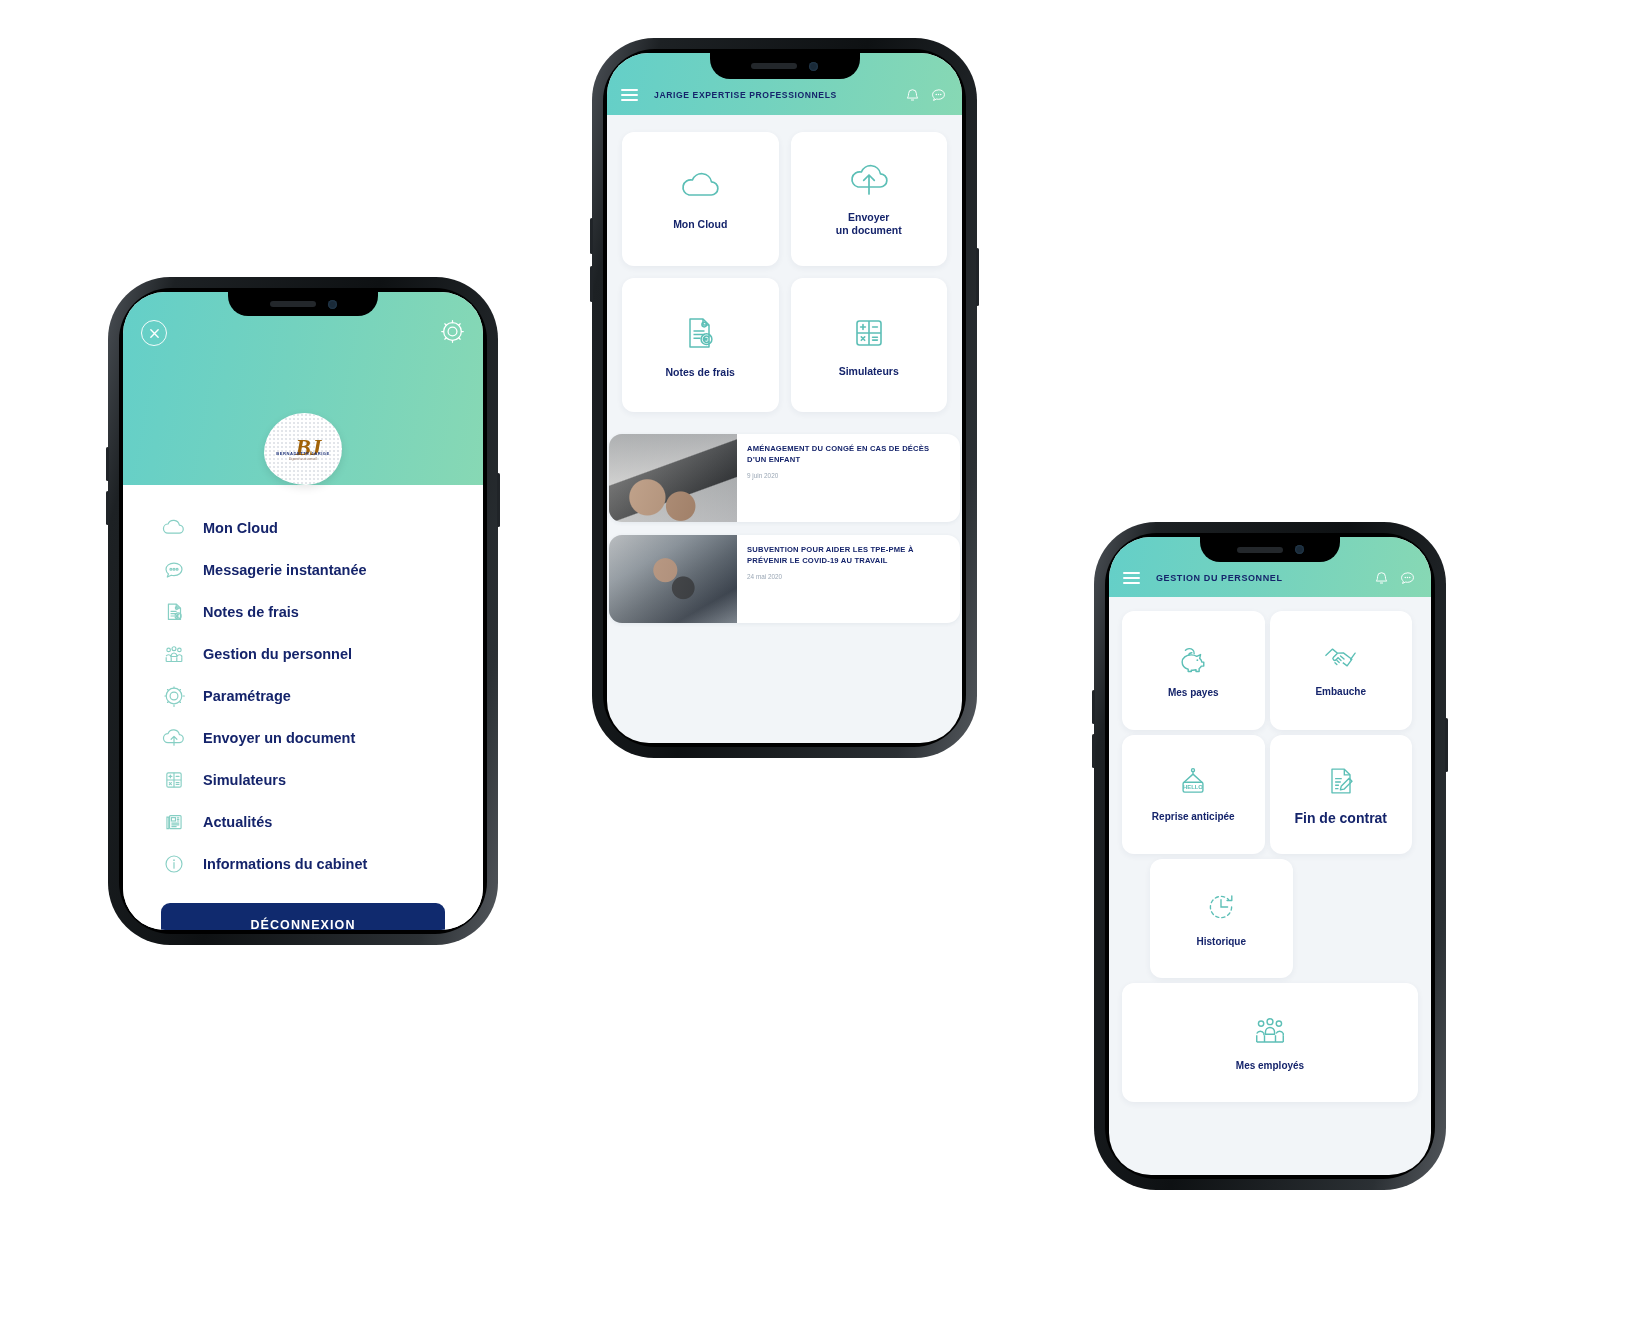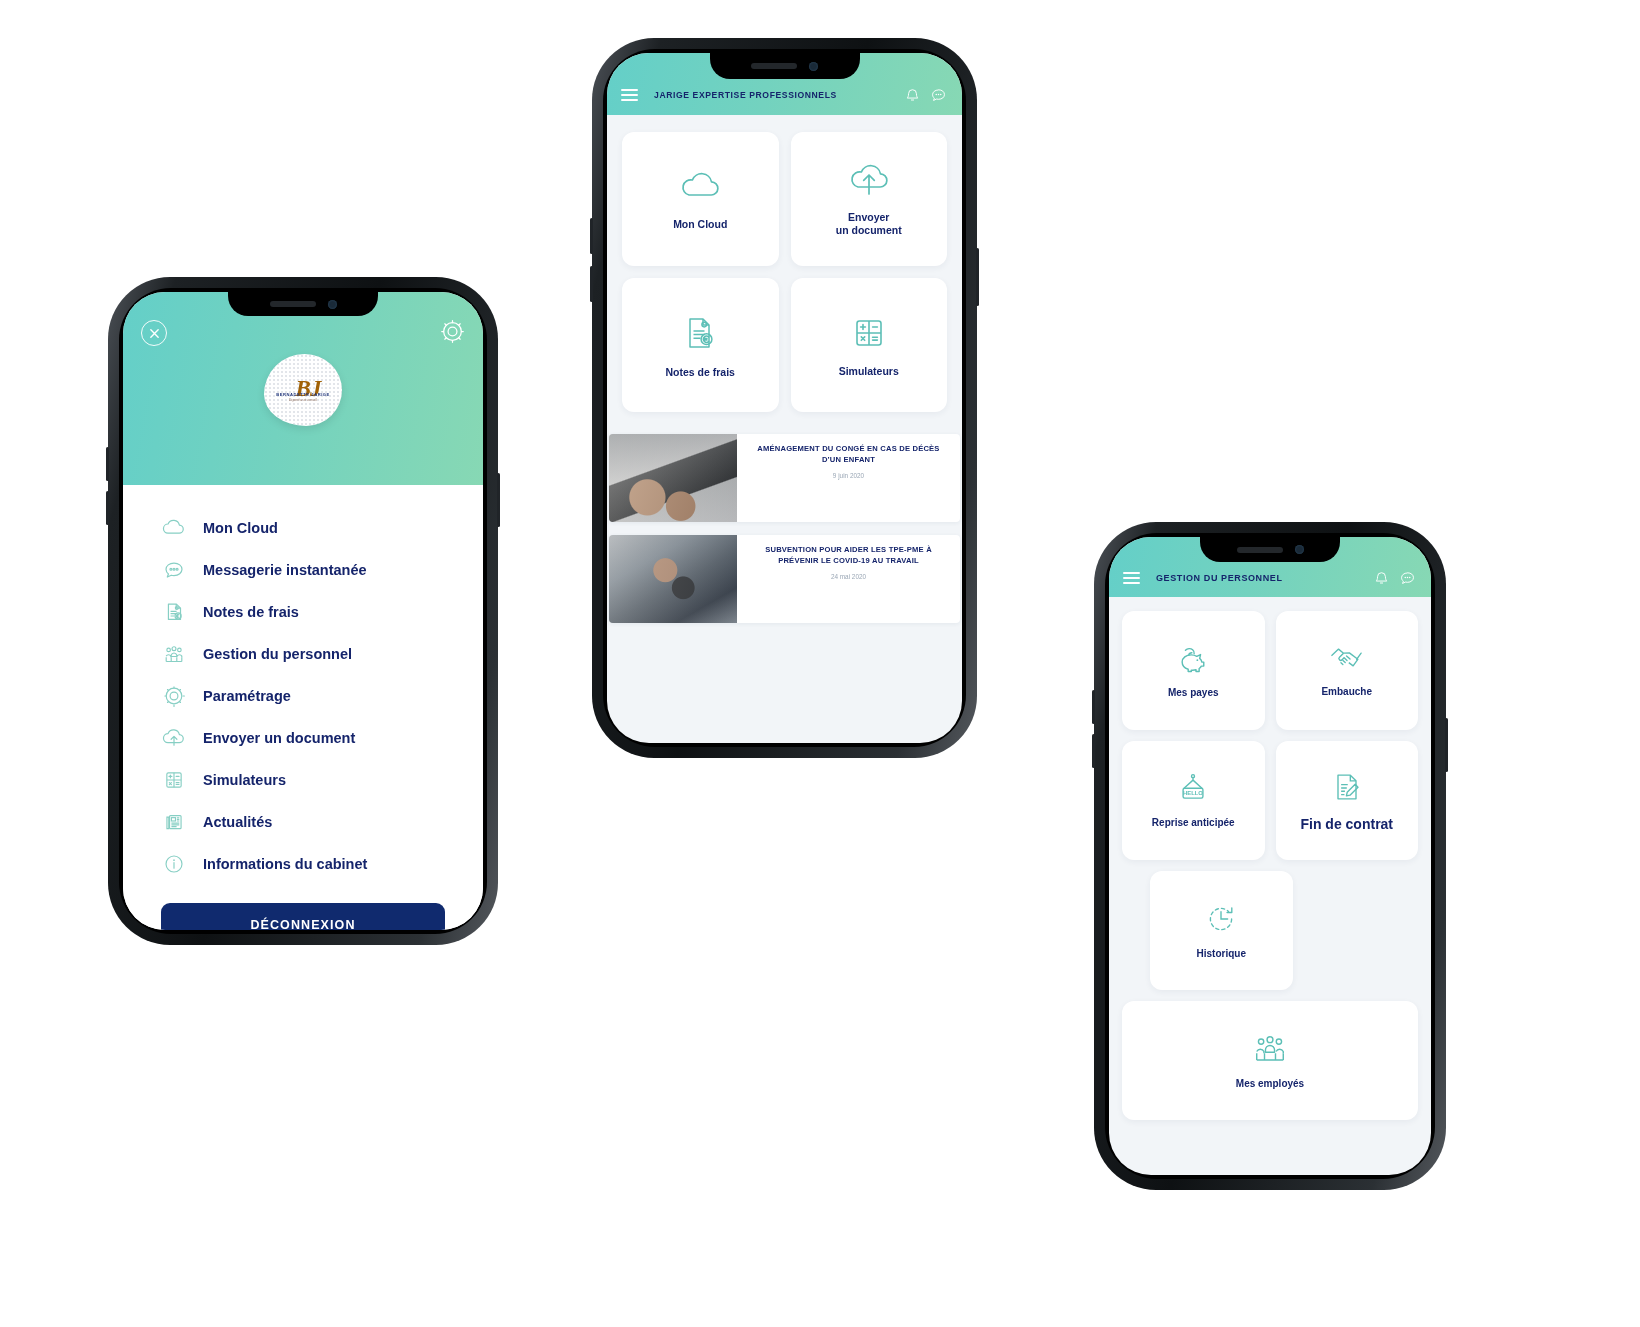--- a/index.html
+++ b/index.html
@@ -33,21 +33,21 @@
     position: absolute; top: 0; left: 50%; transform: translateX(-50%);
     background: #000; z-index: 30;
     border-bottom-left-radius: 20px; border-bottom-right-radius: 20px;
     display: flex; align-items: center; justify-content: center; gap: 12px;
   }
   .notch .speaker { width: 46px; height: 6px; border-radius: 3px; background: #23272b; }
   .notch .cam { width: 9px; height: 9px; border-radius: 50%; background: #1a2a38; box-shadow: inset 0 0 2px #2f4e68; }
   .side-btn { position: absolute; background: #202428; border-radius: 2px; }
 
   
-  .teal-grad { background: linear-gradient(100deg,#64cfc8 0%, #73d2bf 45%, #87d8b4 100%); }
+  .teal-grad { background: linear-gradient(100deg,#64cfc8 0%, #73d2bf 45%, #87d8b4 100%); justify-content: flex-end; }
 
   .appbar {
     position: relative; display: flex; align-items: center;
     padding: 0 14px; z-index: 10;
   }
   .appbar .burger { display: flex; flex-direction: column; gap: 3px; cursor: pointer; }
   .appbar .burger span { display: block; background: #fff; border-radius: 2px; }
   .appbar .title {
     color: #15246b; font-weight: bold; letter-spacing: .6px; flex: 1;
     white-space: nowrap;
@@ -58,23 +58,22 @@
   .tile {
     background: #fff; border-radius: 12px;
     display: flex; flex-direction: column; align-items: center; justify-content: center;
     box-shadow: 0 2px 6px rgba(30,50,80,.06);
     text-align: center;
   }
   .tile .lbl { color: #15246b; font-weight: bold; line-height: 1.2; }
 
   
   .news-card {
-    background: #fff; display: flex; border-radius: 4px; overflow: hidden;
+    background: #fff; display: flex; border-radius: 13px; overflow: hidden;
     box-shadow: 0 1px 4px rgba(30,50,80,.07);
-    text-align: center;
   }
   .news-thumb { flex: none; position: relative; overflow: hidden; }
   .news-body { padding: 9px 10px; flex: 1; min-width: 0; }
   .news-title { color: #15246b; font-weight: bold; letter-spacing: .2px; }
   .news-date { color: #9aa7b5; }
 
   
   .menu-head { position: relative; }
   .circ-btn {
     width: 26px; height: 26px; border-radius: 50%;
@@ -416,21 +415,21 @@
             <svg width="19" height="19" viewBox="0 0 22 22" fill="none" stroke="#ffffff" stroke-width="1.1">
               <path d="M11 4.4c4 0 6.9 2.4 6.9 5.5S15 15.4 11 15.4c-.8 0-1.6-.1-2.3-.3l-3.4 1.6.9-2.6c-1.3-1-2.1-2.4-2.1-4 0-3.1 2.9-5.5 6.9-5.5z" stroke-linejoin="round"></path>
               <circle cx="8.4" cy="9.9" r=".85" fill="#fff" stroke="none"></circle>
                 <circle cx="11" cy="9.9" r=".85" fill="#fff" stroke="none"></circle>
                 <circle cx="13.6" cy="9.9" r=".85" fill="#fff" stroke="none"></circle>
             </svg>
           </span>
         </div>
       </div>
 
-      <div class="tilegrid" style="padding:14px 13px 0; gap:11px;">
+      <div class="tilegrid" style="padding:14px 13px 0; gap:5px;">
         <div class="tile" style="width:calc(50% - 5.5px); height:119px;">
           <span style="margin-bottom:11px;">
             <svg width="38" height="34" viewBox="0 0 40 36" fill="none" stroke="#5cbfb6" stroke-width="1.5">
               <path d="M8.5 21.2c0-4.5 4.3-7.6 9.5-7.6 2.3 0 4.4.6 6 1.6l4-1.9-.9 4c1.3 1.1 2.1 2.5 2.3 4h2v4.2h-2.6c-.5 1-1.3 1.9-2.3 2.6v3.1h-3.3v-1.8c-1.6.5-3.4.5-5 .4v1.4h-3.3v-2.3c-3.6-1.2-6.4-3.9-6.4-7.7z" stroke-linejoin="round"></path>
               <circle cx="24.6" cy="19.2" r=".95" fill="#5cbfb6" stroke="none"></circle>
               <path d="M15.5 13.8c.3-1.4 1.7-2.4 3.3-2.4" stroke-linecap="round"></path>
               <path d="M12 8.8c2-2.1 5.5-2.4 7.6-.6 1.3 1.1 1.9 2.7 1.6 4.2" stroke-linecap="round"></path>
             </svg>
           </span>
           <span class="lbl" style="font-size:10px;">Mes payes</span>

